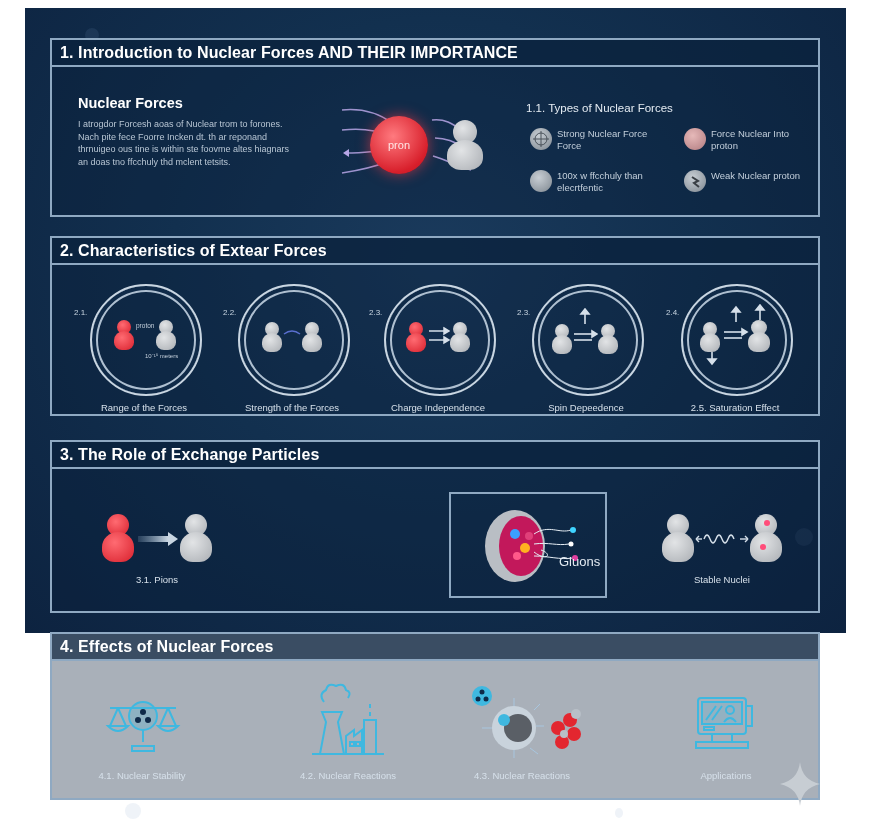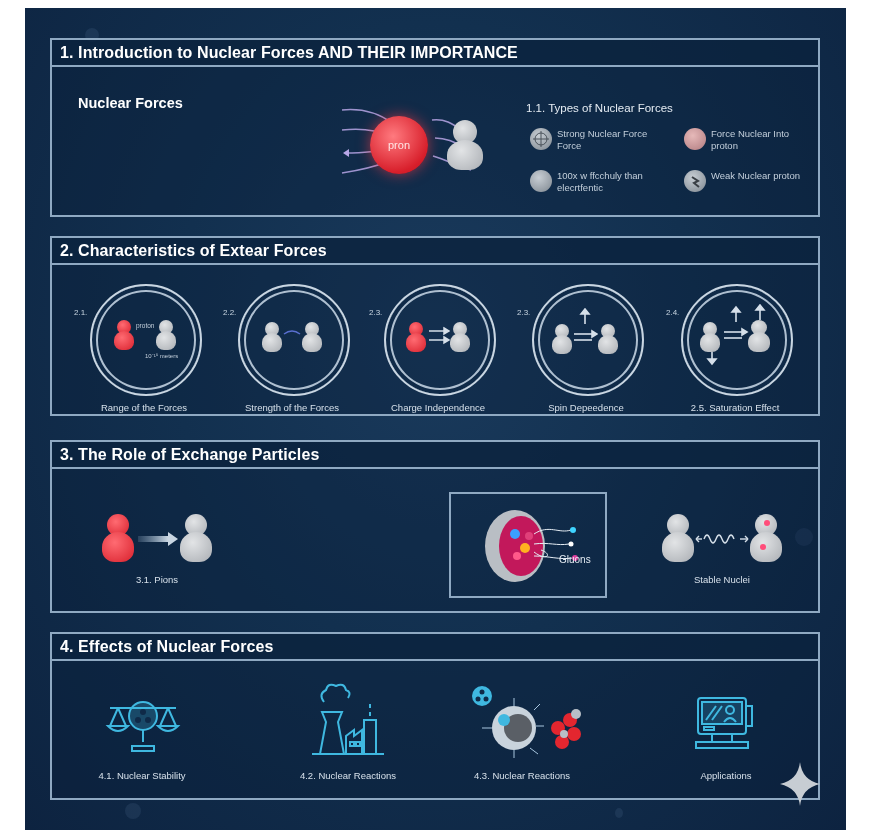--- a/index.html
+++ b/index.html
@@ -1,18 +1,18 @@
 <!DOCTYPE html>
 <html><head>
 <meta charset="utf-8">
 <style>
   html, body { margin:0; padding:0; background:#ffffff; }
   body { width:870px; height:836px; position:relative; overflow:hidden; font-family:"Liberation Sans", sans-serif; }
   .panel {
-    position:absolute; left:25px; top:8px; width:821px; height:822px;
+    position:absolute; left:25px; top:8px; width:821px; height:625px;
     background: radial-gradient(ellipse at 50% 40%, #1a3a5c 0%, #12304f 45%, #0d2340 100%);
   }
   .dot { position:absolute; border-radius:50%; background:rgba(120,160,200,0.12); }
   .section {
     position:absolute; left:25px; width:770px;
     border:2px solid #8fa9c2; box-sizing:border-box;
     background:rgba(10,30,55,0.35);
   }
   .section-header {
     height:27px; border-bottom:2px solid #8fa9c2; box-sizing:border-box;
@@ -48,20 +48,21 @@
   <div class="dot" style="left:770px;top:520px;width:18px;height:18px;"></div>
   <div class="dot" style="left:100px;top:795px;width:16px;height:16px;"></div>
   <div class="dot" style="left:590px;top:800px;width:8px;height:10px;"></div>
 
   <div class="section" style="top:30px;height:179px;">
     <div class="section-header">
       <span class="section-title">1. Introduction to Nuclear Forces AND THEIR IMPORTANCE</span>
     </div>
 
     <div class="abs" style="left:26px;top:55px;color:#ffffff;font-weight:bold;font-size:14.5px;">Nuclear Forces</div>
+    <div class="abs" style="left:26px;top:78px;width:220px;color:#b8c6d4;font-size:9px;line-height:12.5px;">I atrogdor Forcesh aoas of Nuclear trom to forones. Nach pite fece Foorre Incken dt. th ar reponand thrnuigeo ous tine is within ste foovme altes hiagnars an doas tno ffcchuly thd mclent tetsits.</div>
 
     <svg class="abs" style="left:285px;top:58px;" width="170" height="90">
       <g fill="none" stroke="#b7a6e6" stroke-width="1.6" opacity="0.85">
         <path d="M5 12 C 25 10, 40 14, 55 25"></path>
         <path d="M5 32 C 25 30, 40 32, 52 38"></path>
         <path d="M8 55 C 25 55, 40 54, 52 50"></path>
         <path d="M5 75 C 25 72, 40 68, 57 62"></path>
         <path d="M95 22 C 110 20, 118 28, 130 36"></path>
         <path d="M98 40 C 112 40, 120 46, 132 52"></path>
         <path d="M96 58 C 110 62, 120 68, 134 72"></path>
@@ -238,21 +239,21 @@
         <g fill="none" stroke="#e6eef5" stroke-width="1">
           <path d="M55 30 C70 20, 80 30, 92 26"></path>
           <path d="M55 40 C70 38, 78 42, 90 40"></path>
           <path d="M55 48 C68 58, 74 50, 62 46"></path>
           <path d="M55 52 C70 52, 80 56, 94 54"></path>
         </g>
         <circle cx="94" cy="26" r="3" fill="#3fd4ff"></circle>
         <circle cx="92" cy="40" r="2.5" fill="#ffffff"></circle>
         <circle cx="96" cy="54" r="3" fill="#e040a0"></circle>
       </svg>
-      <div class="abs" style="left:108px;top:60px;color:#e4ebf2;font-size:10px;">Gluons</div>
+      <div class="abs" style="left:108px;top:60px;color:#e4ebf2;font-size:13px;">Gluons</div>
     </div>
 
     <div class="person gray" style="left:610px;top:72px;width:32px;height:48px;">
       <div class="head" style="left:5px;top:0;width:22px;height:22px;"></div>
         <div class="body" style="left:0;top:18px;width:32px;height:30px;"></div>
     </div>
     <svg class="abs" style="left:642px;top:88px;" width="56" height="18">
         <g fill="none" stroke="#d6e0ea" stroke-width="1.4">
           <path d="M2 9h6"></path>
           <path d="M2 9l3 -3M2 9l3 3"></path>

